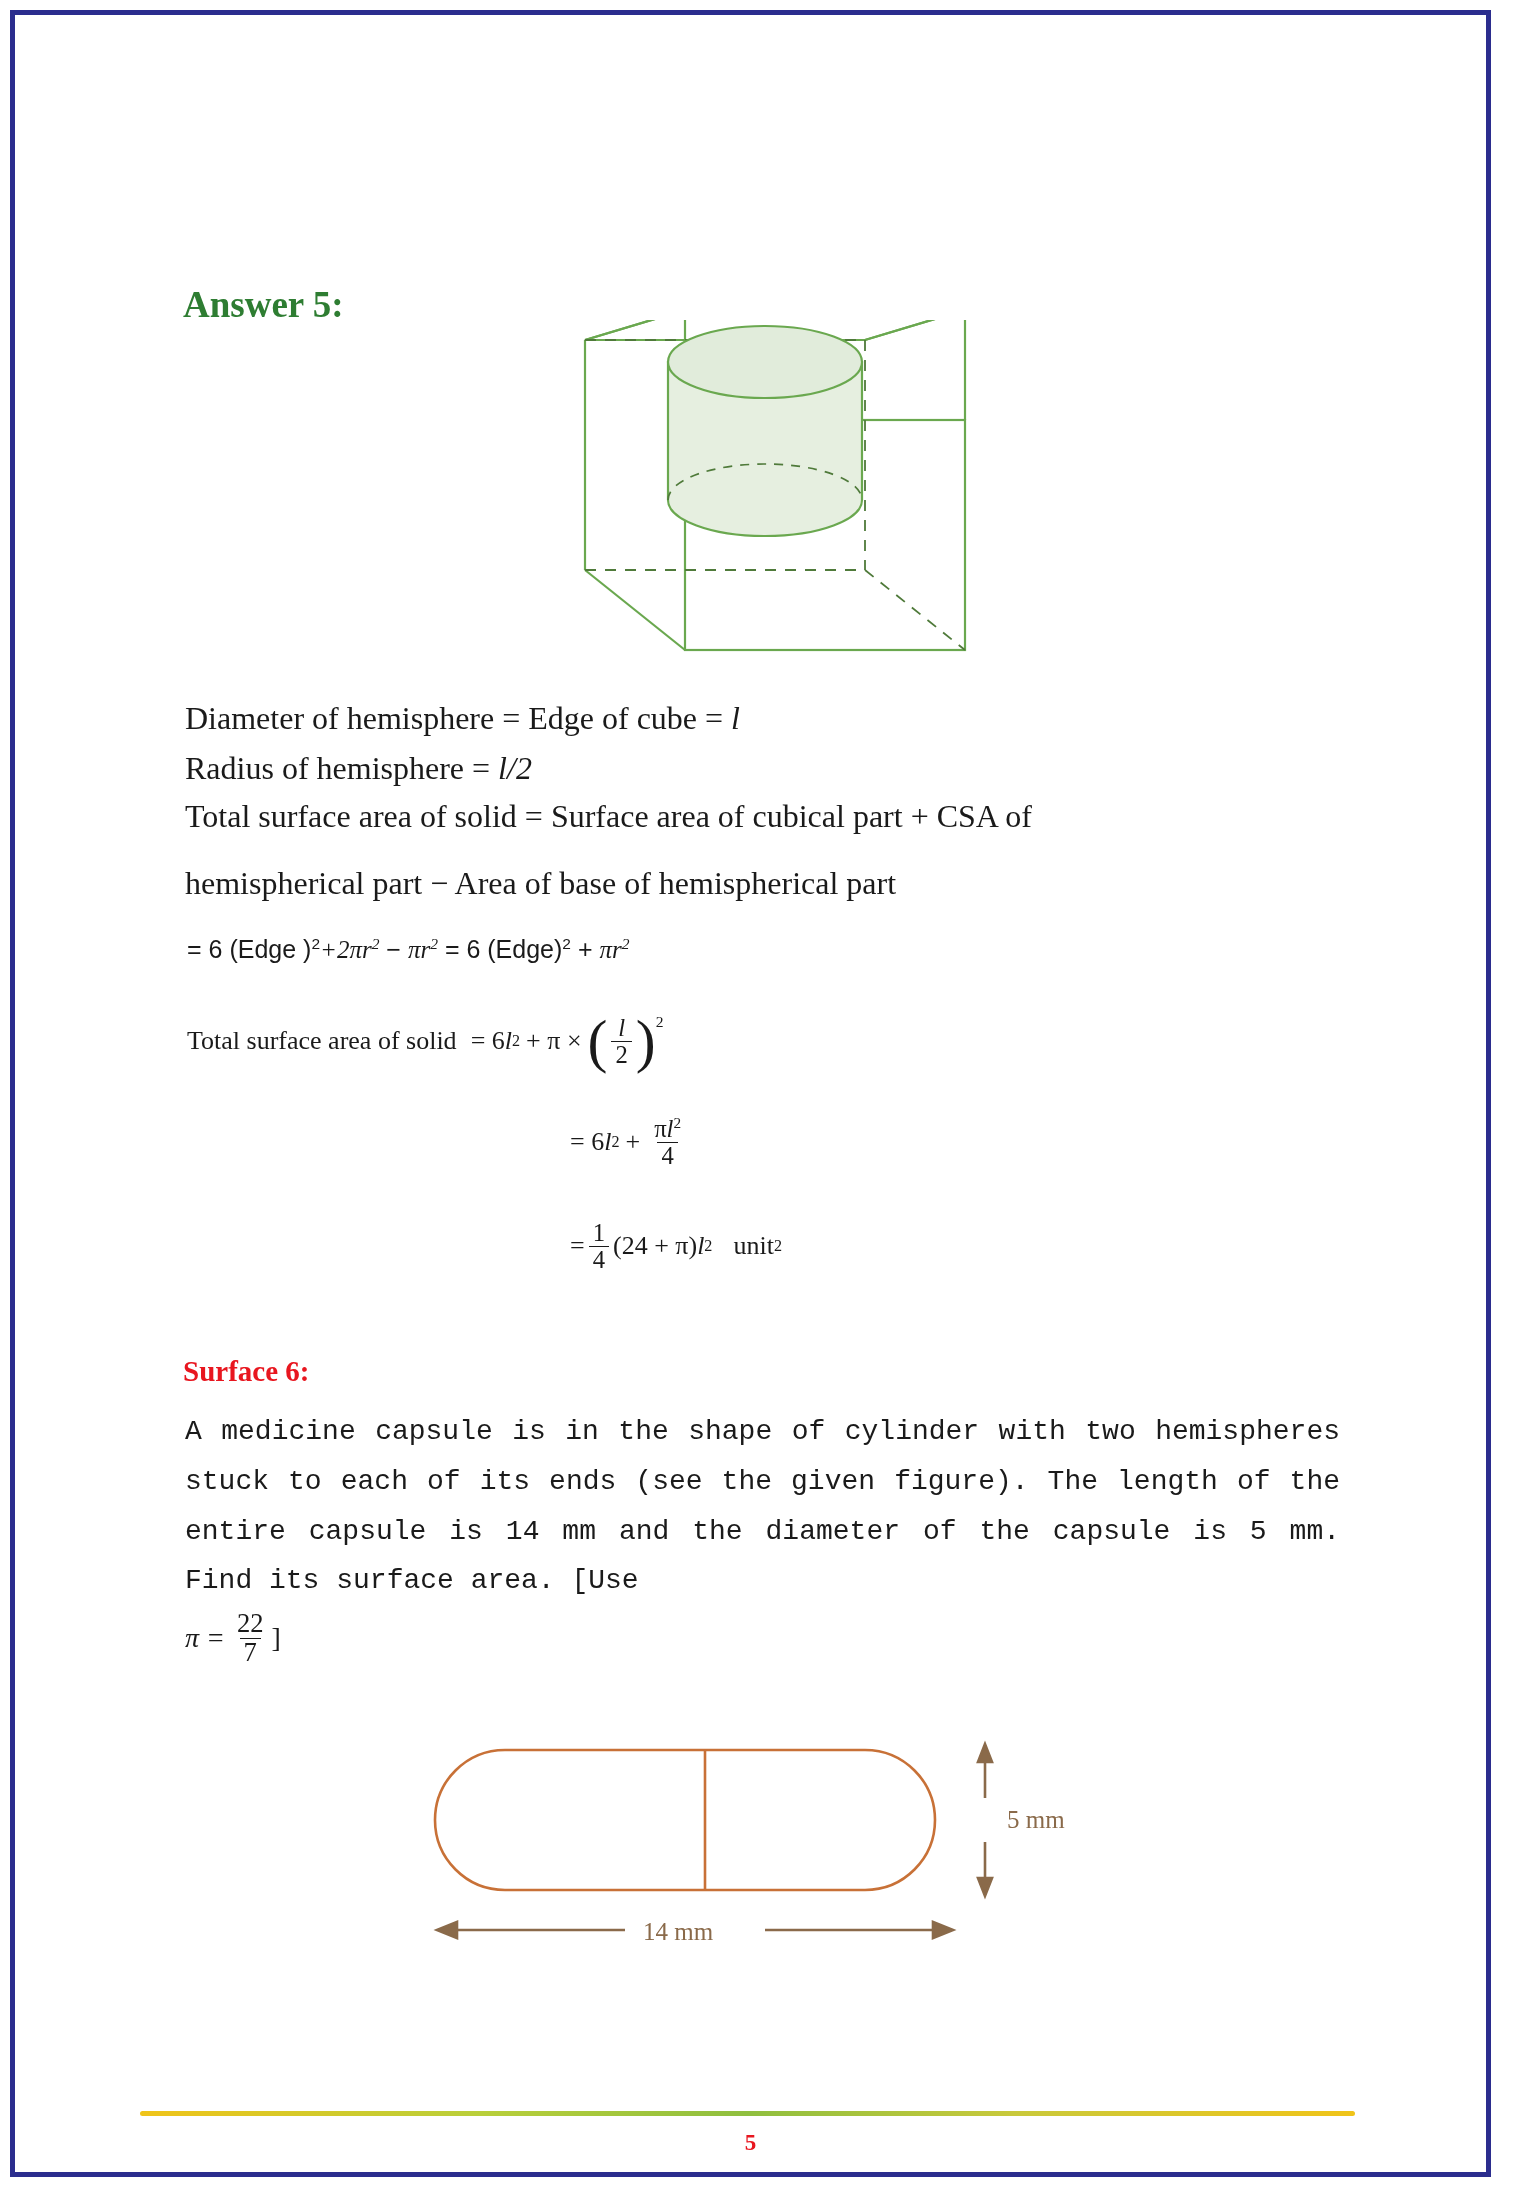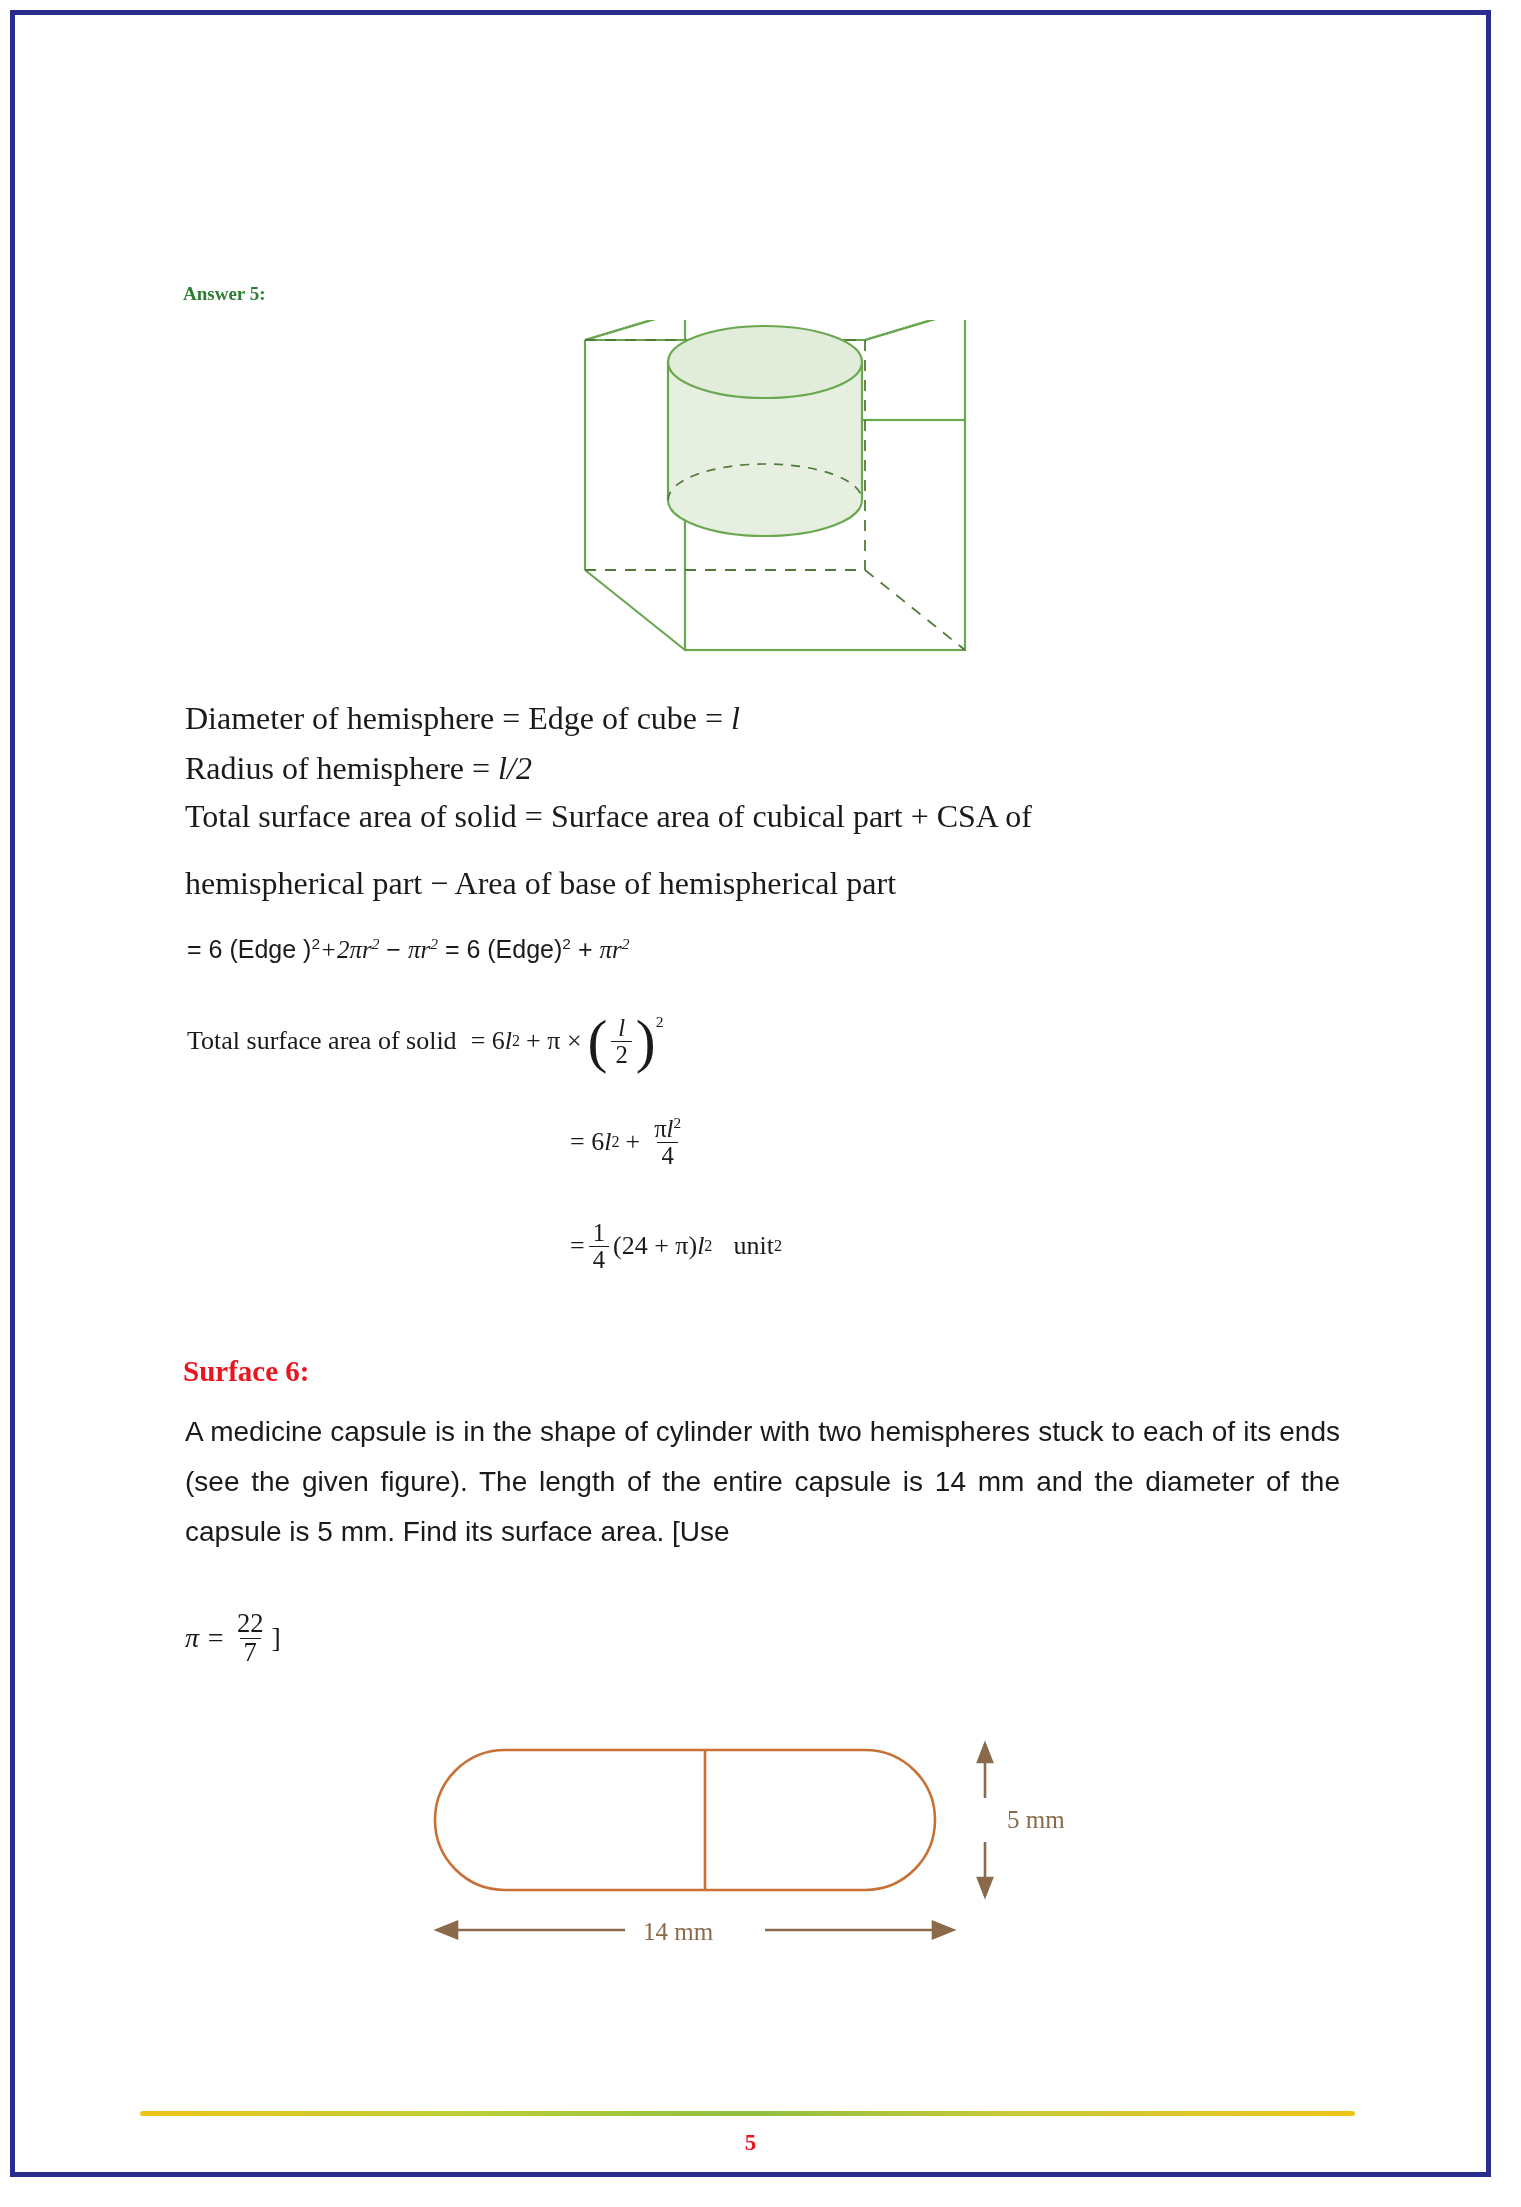--- a/index.html
+++ b/index.html
@@ -30,21 +30,21 @@
     right: 0;
     bottom: 0;
     background: #ffffff;
   }
 
   
   .answer-heading {
     position: absolute;
     left: 168px;
     top: 268px;
-    font-size: 19px;
+    font-size: 37px;
     font-weight: bold;
     color: #2e7d32;
     font-family: "Liberation Serif", serif;
   }
   .body-text {
     position: absolute;
     font-size: 32px;
     color: #1a1a1a;
     font-family: "Liberation Serif", serif;
     line-height: 1.45;
@@ -150,21 +150,21 @@
     font-family: "Liberation Serif", serif;
   }
   .q-para {
     position: absolute;
     left: 170px;
     top: 1392px;
     width: 1155px;
     font-size: 28px;
     color: #1a1a1a;
     line-height: 1.78;
-    font-family: Liberation Sans, sans-serif;
+    font-family: Liberation Mono, monospace;
     text-align: justify;
   }
   .pi-line {
     position: absolute;
     left: 170px;
     top: 1595px;
     font-size: 28px;
     color: #1a1a1a;
     font-family: "Liberation Serif", serif;
     display: flex;

